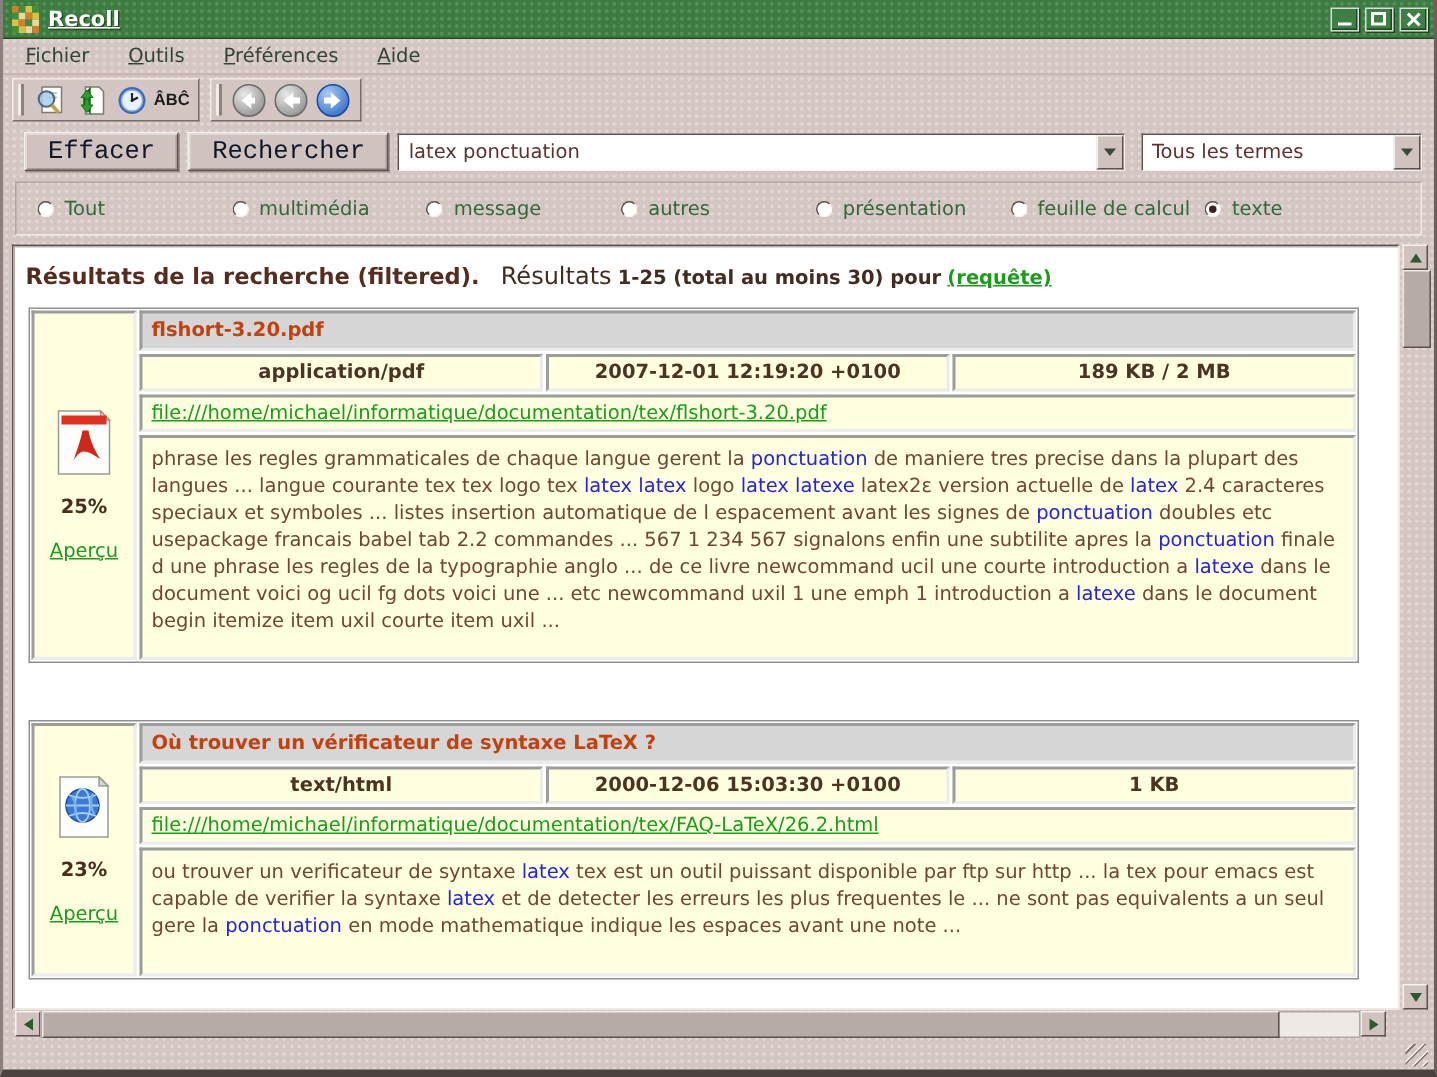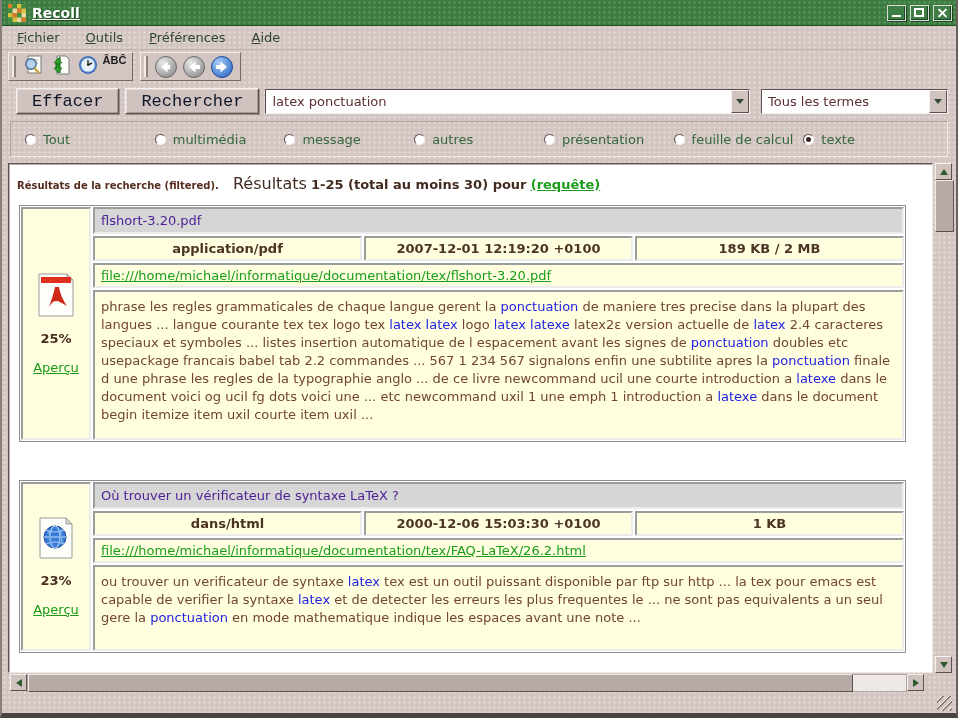--- a/index.html
+++ b/index.html
@@ -45,21 +45,21 @@
 
   
   .toolbar { height:33px; flex:0 0 33px; display:flex; align-items:center; padding-left:6px; gap:7px; }
   .tgroup {
     display:flex; align-items:center; height:29px; padding:1px 4px 1px 2px;
     background:#d3c5c2;
     border:1px solid; border-color:#f2ebe8 #776b67 #776b67 #f2ebe8;
   }
   .thandle { width:4px; height:21px; margin:0 4px 0 1px;
     border-left:2px solid #f2ebe8; border-right:2px solid #8d817d; }
-  .tbtn { width:27px; height:25px; display:flex; justify-content:center; background:transparent; border:none; }
+  .tbtn { width:27px; height:25px; display:flex; align-items:center; justify-content:center; background:transparent; border:none; }
   .abc-glyph { font-size:11px; font-weight:bold; color:#1c1c1c; letter-spacing:0; }
   .navbtn { width:28px; height:26px; display:flex; align-items:center; justify-content:center; background:transparent; border:none; }
 
   
   .searchrow { height:36px; flex:0 0 36px; display:flex; align-items:center; padding:0 8px 0 14px; gap:6px; }
   .push-btn {
     height:26px; padding:0 15px; background:#cfc2bf; color:#0f172a; font-size:17px;
     font-family:Liberation Mono, monospace;
     border:1px solid; border-color:#f6f1ef #5c514e #5c514e #f6f1ef;
     box-shadow:inset 1px 1px 0 #e3dbd8, inset -1px -1px 0 #a89c98, 1px 1px 0 #9c908c;
@@ -91,38 +91,38 @@
   }
 
   
   .results-row { flex:1 1 auto; display:flex; margin:0 2px 0 6px; min-height:0; }
   .results-panel {
     flex:1 1 auto; background:#fff; overflow:hidden;
     border:1px solid; border-color:#5c514e #efe9e6 #efe9e6 #5c514e;
     box-shadow:inset 1px 1px 0 #b9aeaa;
   }
   .results-heading { padding:10px 6px 12px 8px; color:#422b20; }
-  .rh-main { font-weight:bold; font-size:10px; color:#552d1e; margin-right:10px; }
+  .rh-main { font-weight:bold; font-size:15px; color:#552d1e; margin-right:10px; }
   .rh-normal { font-size:16px; }
   .rh-bold { font-size:13px; font-weight:bold; }
   .rh-link { font-size:13px; font-weight:bold; color:#1a9c1a; text-decoration:underline; }
 
   .result { display:flex; margin:0 26px 38px 10px; border:1px solid #8f8f8f; background:#fff; }
   .result-left {
     flex:0 0 70px; background:#ffffdf; display:flex; flex-direction:column; align-items:center;
     justify-content:center; gap:14px; padding:6px 0;
     border:2px solid; border-color:#9c9c9c #ececec #ececec #9c9c9c; margin:1px;
   }
   .result-pct { font-weight:bold; color:#4a2d20; }
   .preview-link { color:#1a9c1a; text-decoration:underline; }
   .result-right { flex:1 1 auto; display:flex; flex-direction:column; padding:1px; gap:2px; min-width:0; }
   .cell {
     border:2px solid; border-color:#9c9c9c #ececec #ececec #9c9c9c; background:#ffffdf;
   }
-  .r-title { background:#d6d6d6; font-weight:normal; color:#4c1d95; padding:4px 6px; }
+  .r-title { background:#d6d6d6; font-weight:bold; color:#c2410c; padding:4px 6px; }
   .r-meta { display:flex; gap:2px;font-weight:bold; }
   .r-meta .cell { flex:1 1 0; text-align:center; padding:3px 4px; color:#4c3425; }
   .r-url { padding:3px 6px; white-space:nowrap; overflow:hidden; }
   .url-link { color:#1a9c1a; text-decoration:underline; }
   .r-snippet { padding:6px 8px 6px 6px; color:#714434; line-height:18px; }
   .r-snippet .hl { color:#2323e3; }
   .snip-1 { min-height:150px; }
   .snip-2 { min-height:86px; }
 
   
@@ -362,21 +362,21 @@
             <path d="M8 13 q9 4 18 0" fill="none" stroke="#a8ccf5" stroke-width="1.2"></path>
             <path d="M8 27 q9 -4 18 0" fill="none" stroke="#a8ccf5" stroke-width="1.2"></path>
             <path d="M10 14 q4 6 2 12 M24 12 q-3 7 1 14" fill="none" stroke="#79b0e8" stroke-width="1.5"></path>
           </svg>
           <span class="result-pct">23%</span>
           <a class="preview-link" href="#">Aperçu</a>
         </div>
         <div class="result-right">
           <div class="cell r-title">Où trouver un vérificateur de syntaxe LaTeX ?</div>
           <div class="r-meta">
-            <div class="cell">dans/html</div>
+            <div class="cell">text/html</div>
             <div class="cell">2000-12-06 15:03:30 +0100</div>
             <div class="cell">1 KB</div>
           </div>
           <div class="cell r-url">
             <a class="url-link" href="#">file:///home/michael/informatique/documentation/tex/FAQ-LaTeX/26.2.html</a>
           </div>
           <div class="cell r-snippet snip-2"><span>ou trouver un verificateur de syntaxe </span><span class="hl">latex</span><span> tex est un outil puissant disponible par ftp sur http ... la tex pour emacs est capable de verifier la syntaxe </span><span class="hl">latex</span><span> et de detecter les erreurs les plus frequentes le ... ne sont pas equivalents a un seul gere la </span><span class="hl">ponctuation</span><span> en mode mathematique indique les espaces avant une note ...</span></div>
         </div>
       </div>
 

